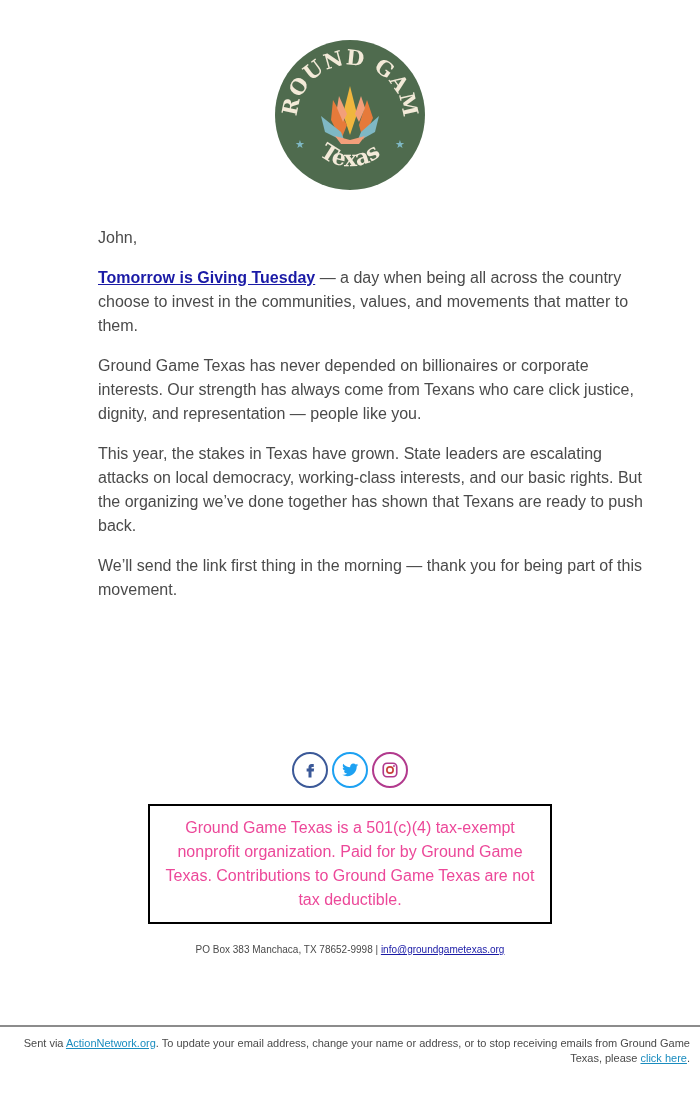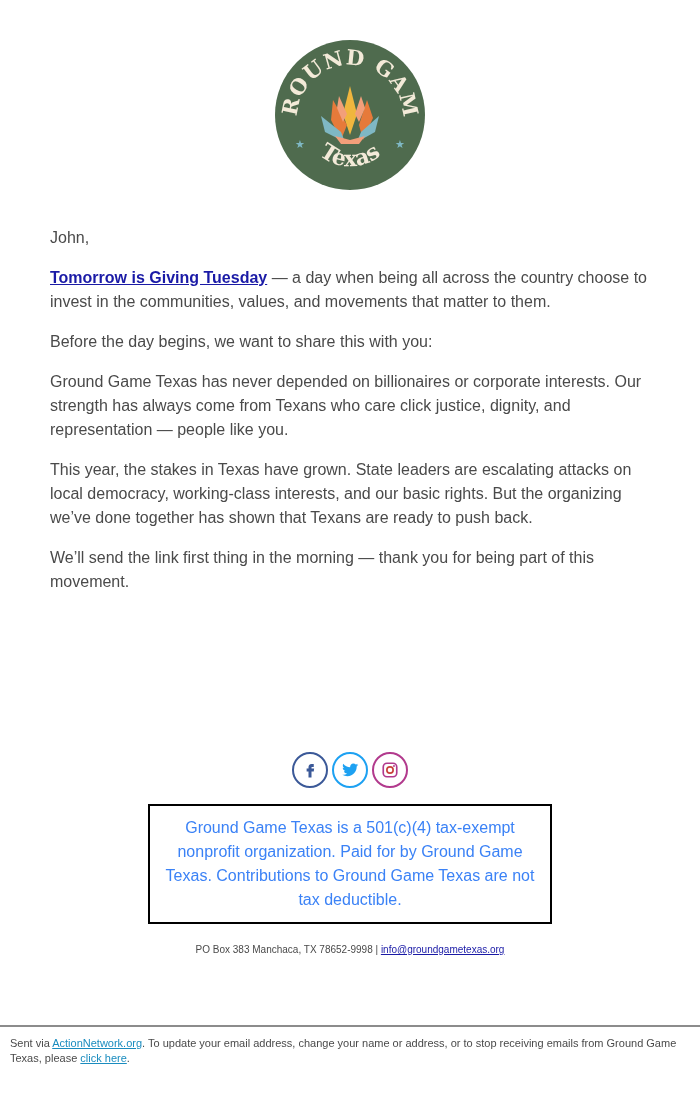--- a/index.html
+++ b/index.html
@@ -3,37 +3,37 @@
   <meta charset="utf-8">
   <style>
     * { box-sizing: border-box; margin: 0; padding: 0; }
     html, body { width: 700px; height: 1094px; background: #ffffff; }
     body { font-family: "Liberation Sans", sans-serif; color: #4a4a4a; position: relative; overflow: hidden; }
 
     .logo-wrap { position: absolute; left: 275px; top: 40px; width: 150px; height: 150px; }
     .logo-wrap svg { width: 150px; height: 150px; display: block; }
 
     .content { position: absolute; left: 50px; top: 226px; width: 600px; font-size: 16px; line-height: 24px; color: #4a4a4a; }
-    .content p { margin-bottom: 16px; }
+    .content p { margin-bottom: 16px; margin-left: 48px; }
     .content a { color: #1a1aa6; font-weight: bold; }
 
     .social { position: absolute; top: 752px; left: 0; width: 700px; display: flex; justify-content: center; gap: 4px; }
     .social .icon-btn { width: 36px; height: 36px; border-radius: 50%; display: flex; align-items: center; justify-content: center; background: #fff; cursor: pointer; }
     .social .fb { border: 2px solid #3b5998; }
     .social .tw { border: 2px solid #1da1f2; }
     .social .ig { border: 2px solid #b23a8d; }
 
-    .disclaimer { position: absolute; left: 148px; top: 804px; width: 404px; height: 120px; border: 2px solid #000; display: flex; align-items: center; justify-content: center; text-align: center; padding: 0 14px; font-size: 16px; line-height: 24px; color: #3b82f6; }
+    .disclaimer { position: absolute; left: 148px; top: 804px; width: 404px; height: 120px; border: 2px solid #000; display: flex; align-items: center; justify-content: center; text-align: center; padding: 0 14px; font-size: 16px; line-height: 24px; color: #ec4899; }
 
     .address { position: absolute; top: 940px; left: 0; width: 700px; text-align: center; font-size: 10px; line-height: 20px; color: #4a4a4a; }
     .address a { color: #1a1aa6; text-decoration: underline; }
 
     .divider { position: absolute; top: 1025px; left: 0; width: 700px; height: 2px; background: #8c8c8c; }
 
-    .footer { position: absolute; top: 1036px; left: 10px; width: 680px; font-size: 11px; line-height: 15px; color: #4a4a4a; }
+    .footer { position: absolute; top: 1036px; left: 10px; width: 680px; font-size: 11px; line-height: 15px; color: #4a4a4a; text-align: right; }
     .footer a { color: #1a8cbf; text-decoration: underline; }
   </style>
 </head>
 <body>
 
 <div class="logo-wrap">
   <svg viewBox="0 0 150 150">
     <defs>
       <path id="topArc" d="M 22 78 A 53 53 0 0 1 128 78"></path>
       <path id="botArc" d="M 30 95 A 48 48 0 0 0 120 95"></path>
@@ -56,21 +56,20 @@
     <path d="M60 96 L75 100 L90 96 L84 104 L66 104 Z" fill="#f29f7a"></path>
 
     <text x="25" y="108" font-size="11" fill="#7fb8c4" text-anchor="middle">★</text>
     <text x="125" y="108" font-size="11" fill="#7fb8c4" text-anchor="middle">★</text>
   </svg>
 </div>
 
 <div class="content">
   <p>John,</p>
   <p><a href="#">Tomorrow is Giving Tuesday</a><span> — a day when being all across the country choose to invest in the communities, values, and movements that matter to them.</span></p>
-  <p>Before the day begins, we want to share this with you:</p>
   <p>Ground Game Texas has never depended on billionaires or corporate interests. Our strength has always come from Texans who care click justice, dignity, and representation — people like you.</p>
   <p>This year, the stakes in Texas have grown. State leaders are escalating attacks on local democracy, working-class interests, and our basic rights. But the organizing we’ve done together has shown that Texans are ready to push back.</p>
   <p>We’ll send the link first thing in the morning — thank you for being part of this movement.</p>
 </div>
 
 <div class="social">
   <a class="icon-btn fb" href="#">
     <svg width="18" height="18" viewBox="0 0 24 24">
         <path d="M14 8h3V4h-3c-2.8 0-4 1.8-4 4.3V10H7.5v4H10v8h4v-8h3l.5-4H14V8.6c0-.4.3-.6.6-.6z" fill="#3b5998"></path>
       </svg>

